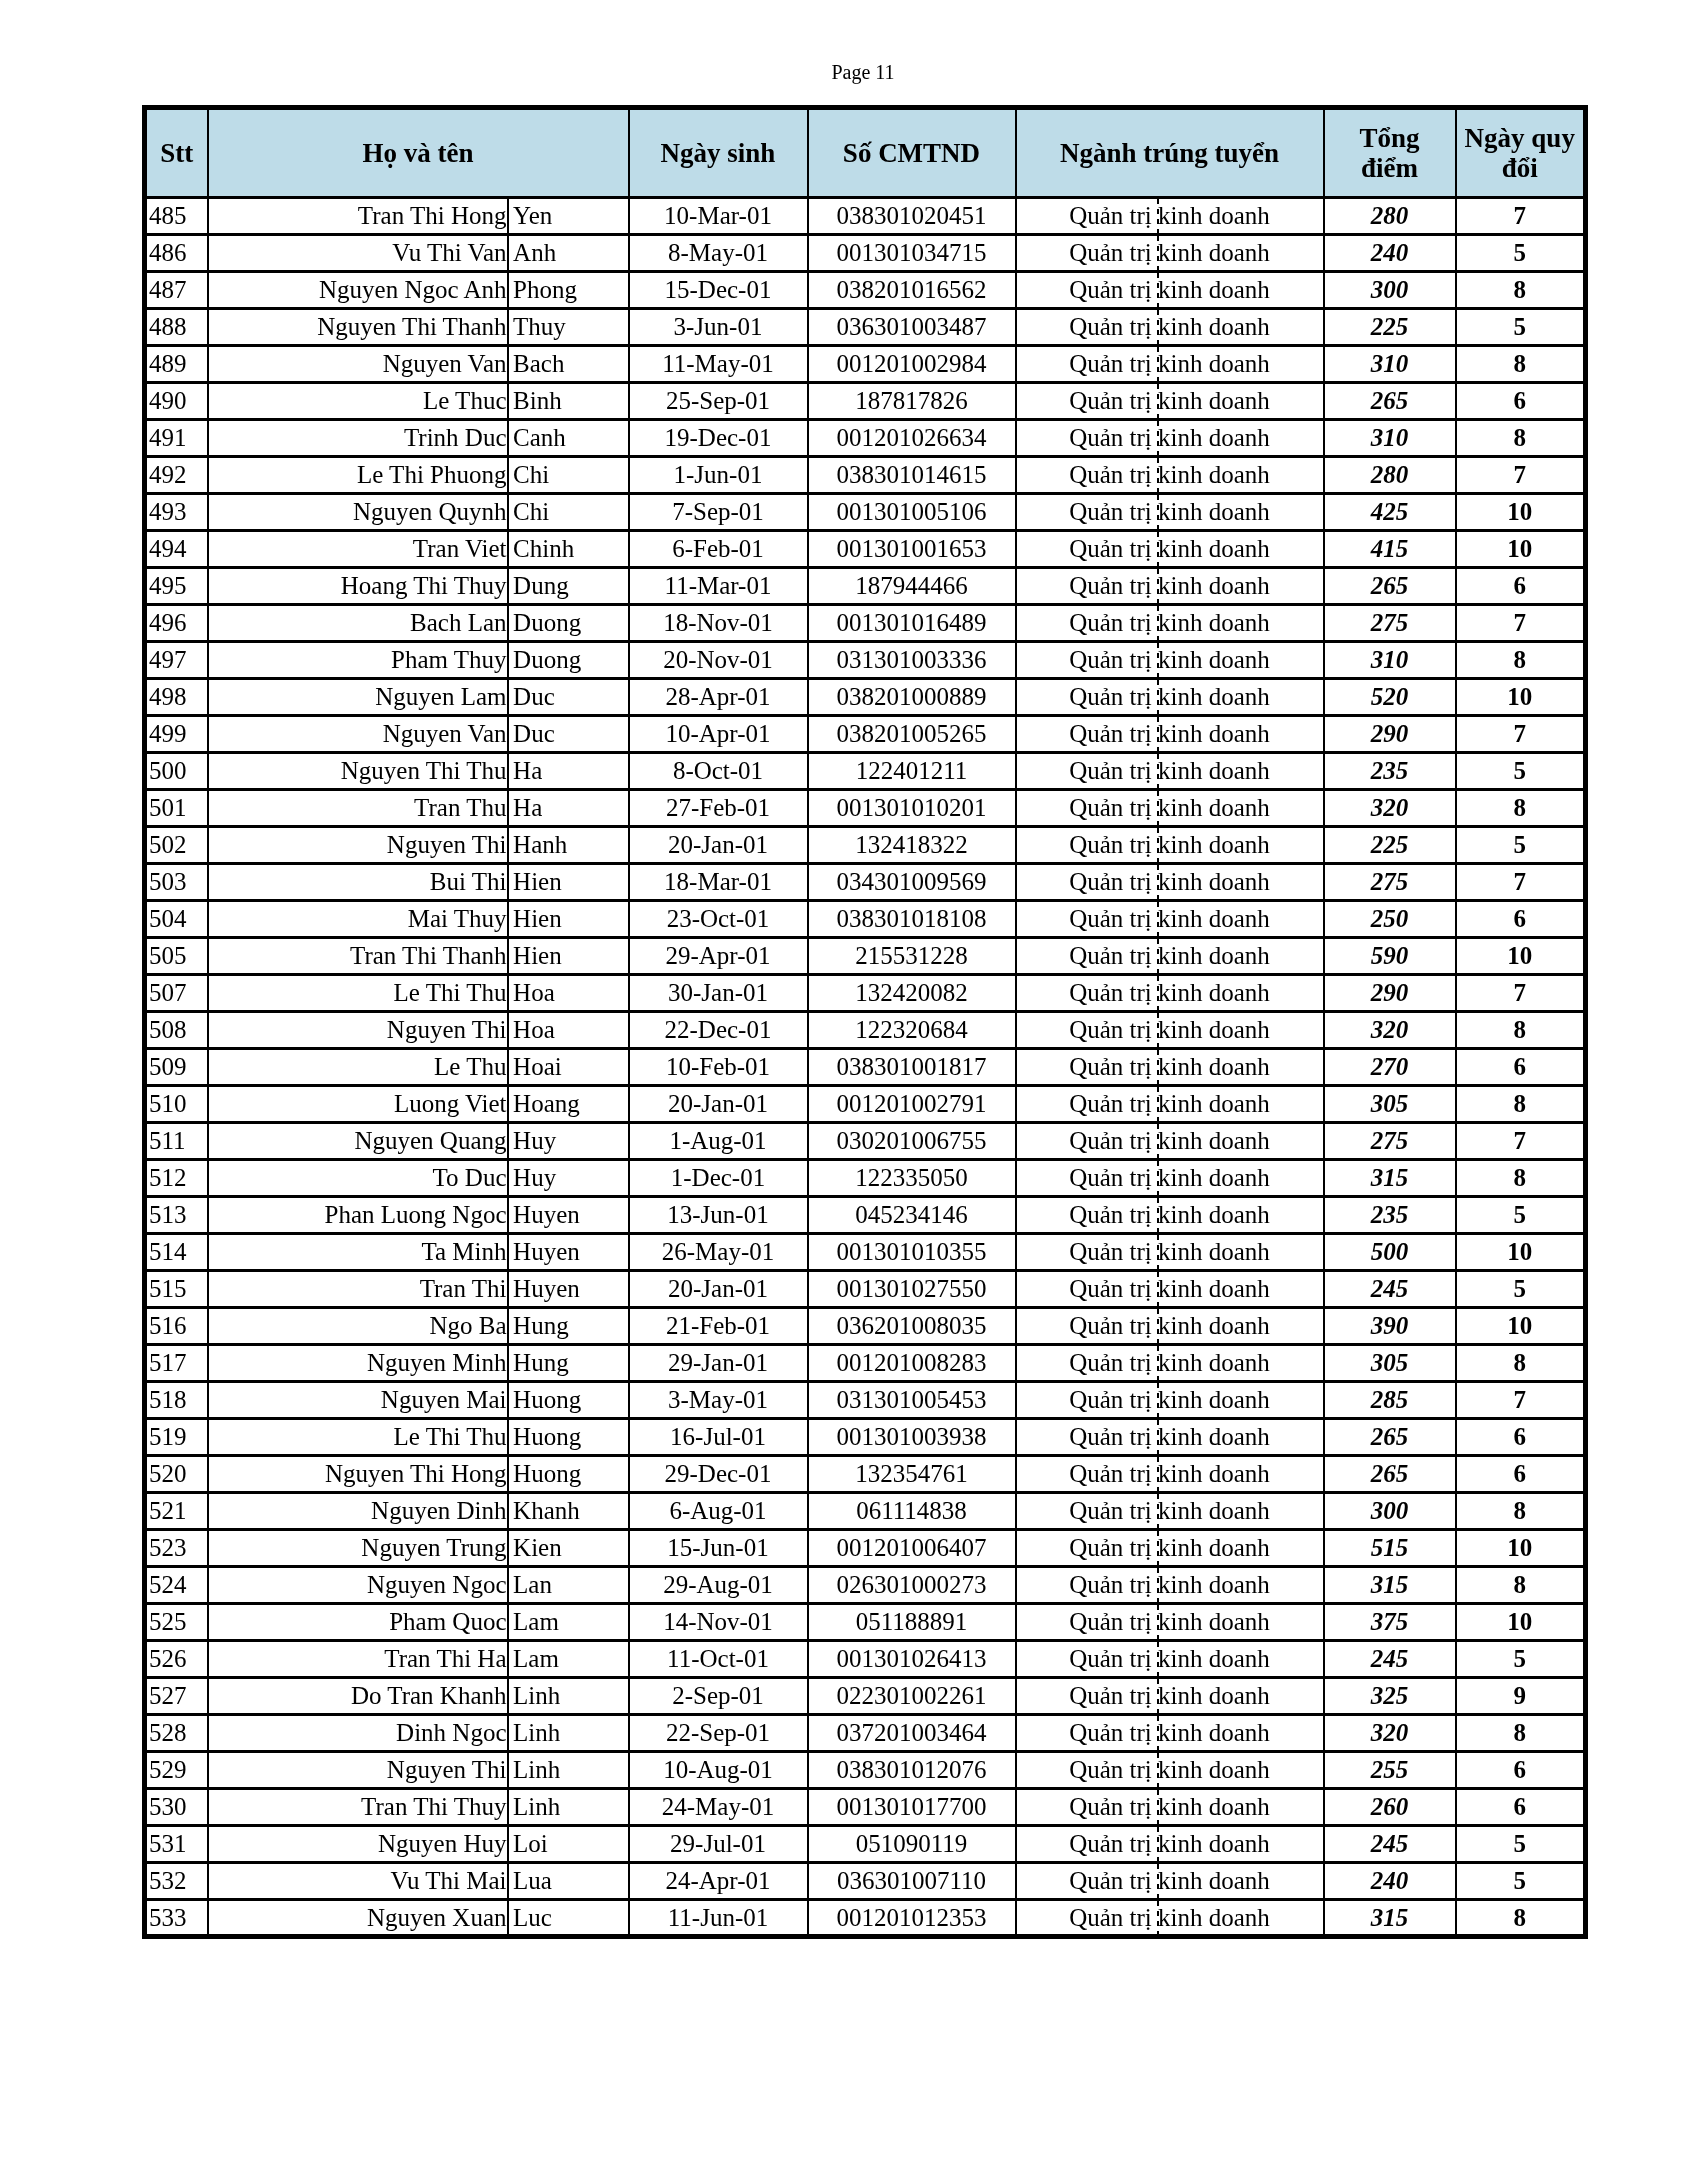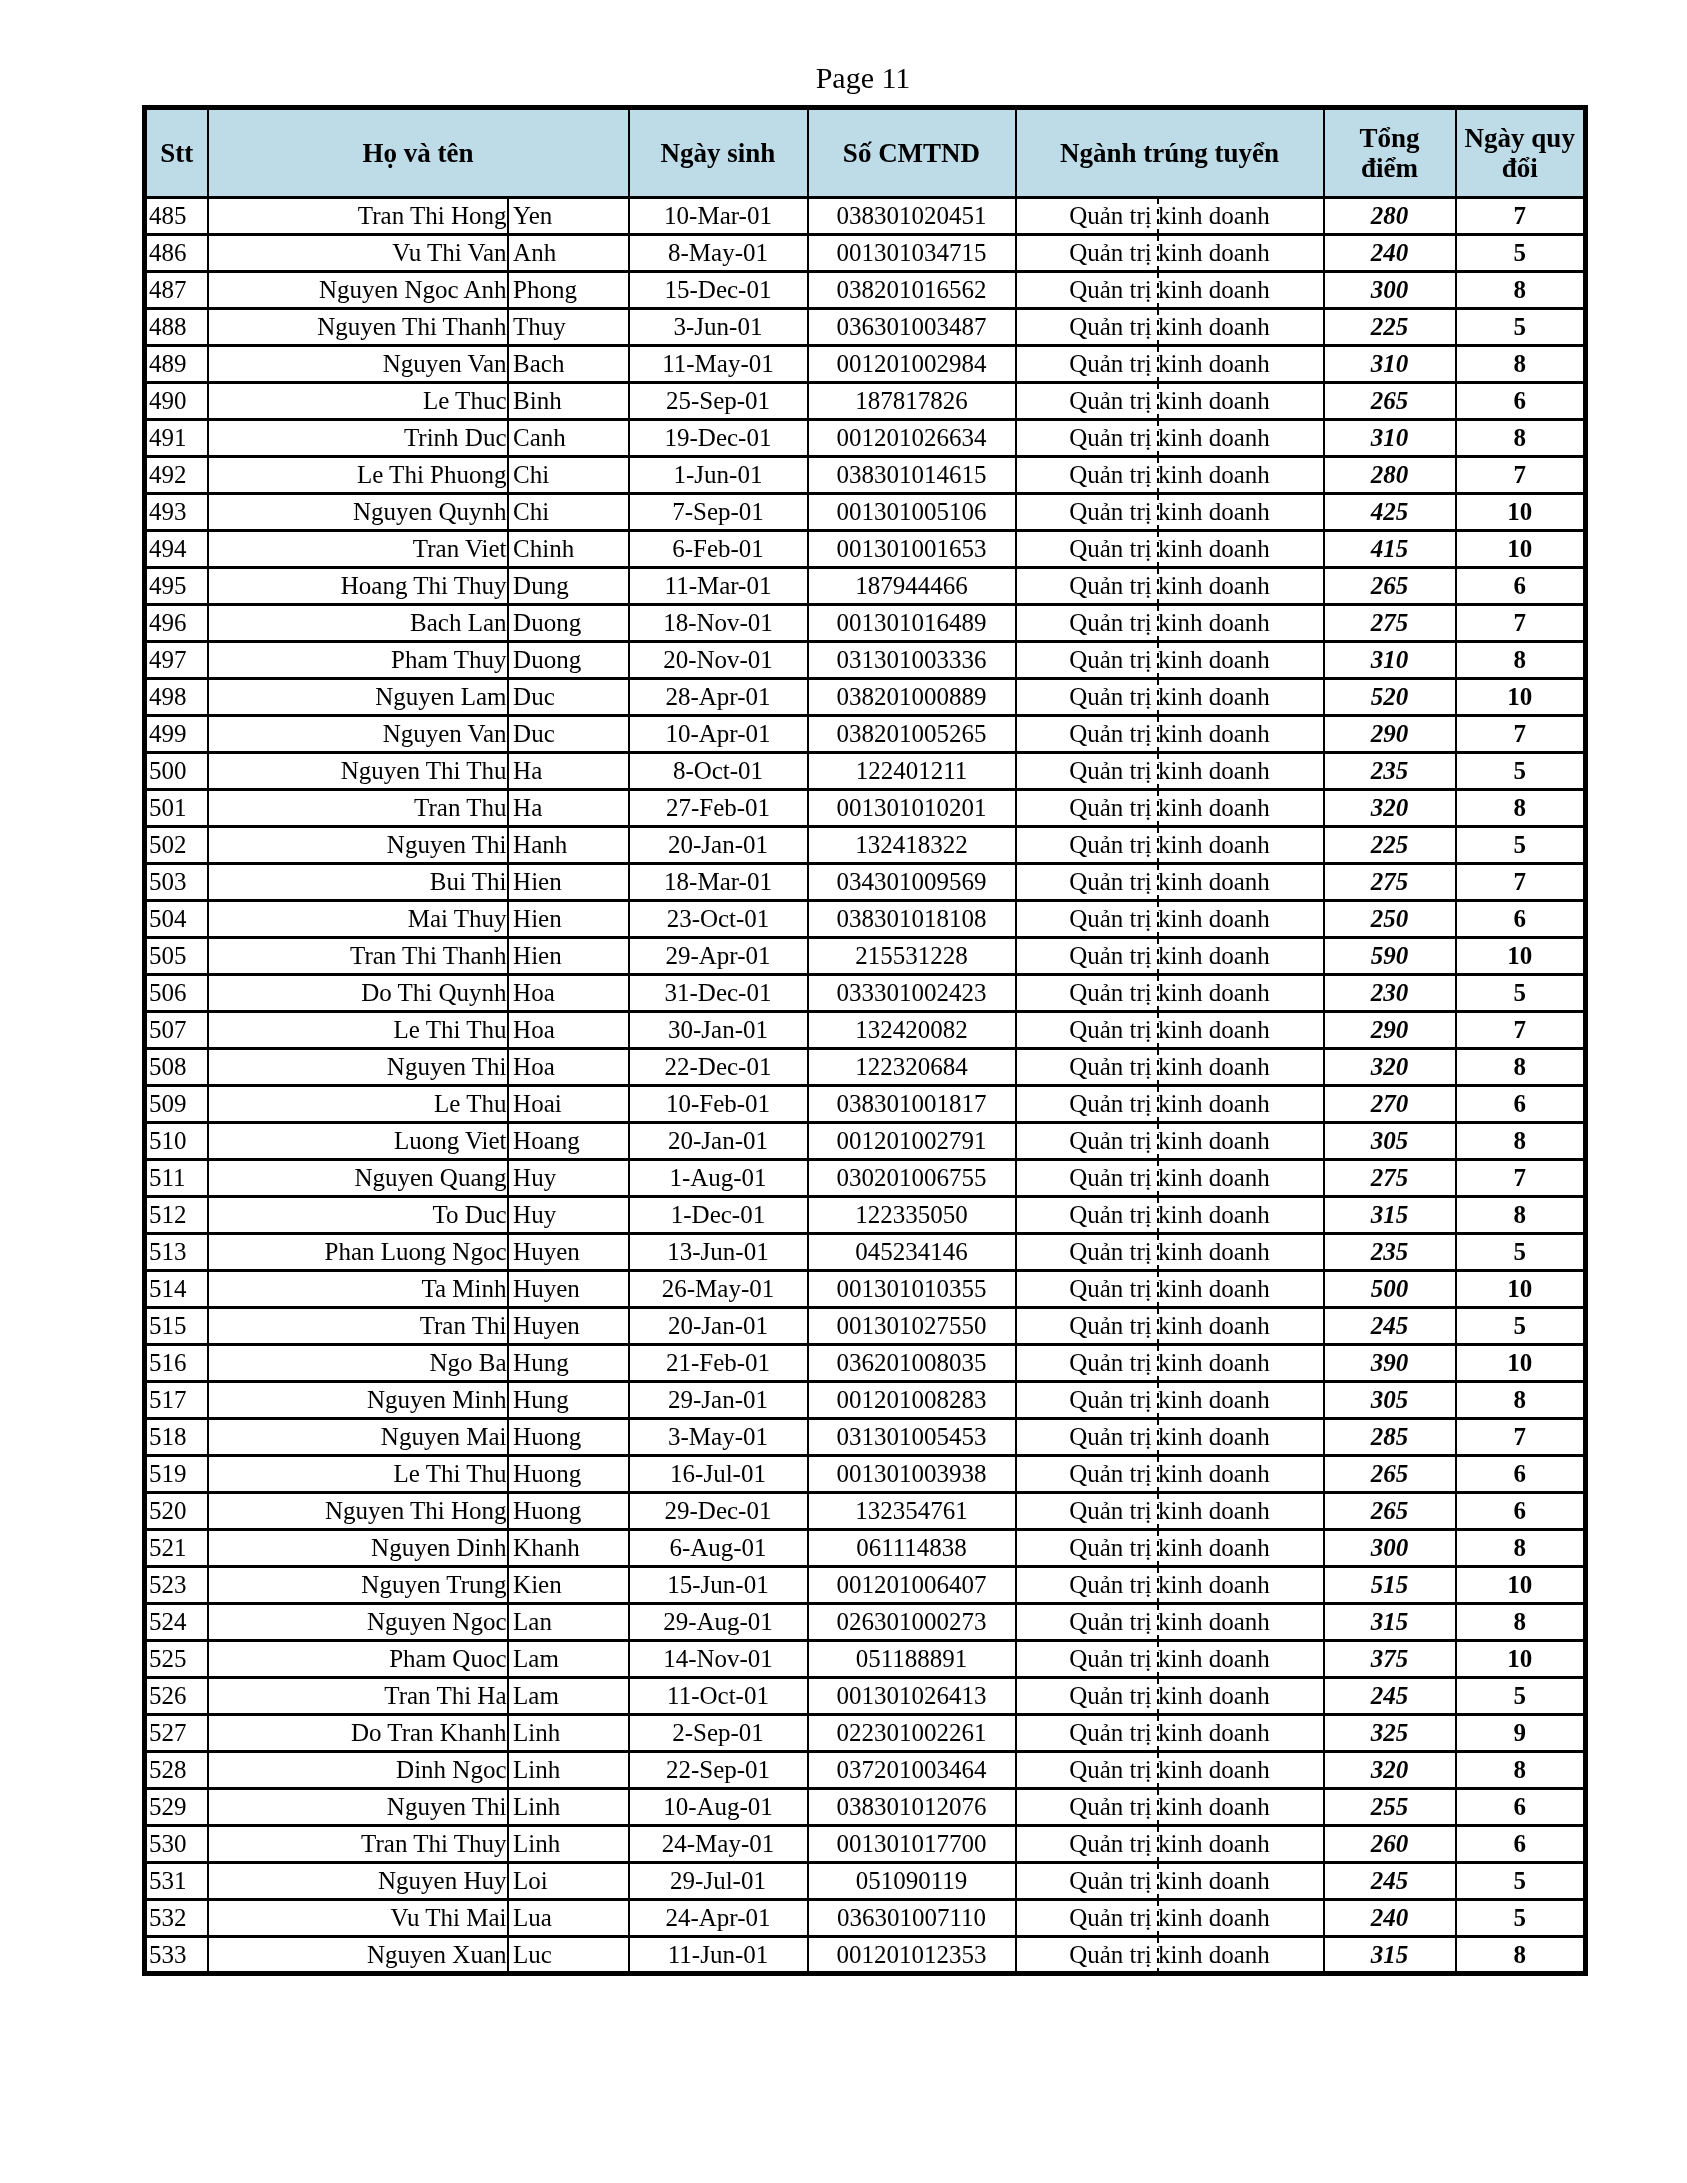--- a/index.html
+++ b/index.html
@@ -11,21 +11,21 @@
     position: relative;
     font-family: "Liberation Serif", serif;
     color: #000;
   }
   .page-label {
     position: absolute;
     top: 61px;
     left: 142px;
     width: 1442px;
     text-align: center;
-    font-size: 30px;
+    font-size: 20px;
     letter-spacing: 0px;
   }
   table.results {
     position: absolute;
     top: 105px;
     left: 142px;
     width: 1442px;
     border-collapse: collapse;
     table-layout: fixed;
     border: 5.3px solid #000;
@@ -304,30 +304,20 @@
         <td class="c-stt">505</td>
         <td class="c-name1">Tran Thi Thanh</td>
         <td class="c-name2">Hien</td>
         <td class="c-dob">29-Apr-01</td>
         <td class="c-id">215531228</td>
         <td class="c-major">Quản trị kinh doanh</td>
         <td class="c-total">590</td>
         <td class="c-conv">10</td>
       </tr>
       <tr>
-        <td class="c-stt">506</td>
-        <td class="c-name1">Do Thi Quynh</td>
-        <td class="c-name2">Hoa</td>
-        <td class="c-dob">31-Dec-01</td>
-        <td class="c-id">033301002423</td>
-        <td class="c-major">Quản trị kinh doanh</td>
-        <td class="c-total">230</td>
-        <td class="c-conv">5</td>
-      </tr>
-      <tr>
         <td class="c-stt">507</td>
         <td class="c-name1">Le Thi Thu</td>
         <td class="c-name2">Hoa</td>
         <td class="c-dob">30-Jan-01</td>
         <td class="c-id">132420082</td>
         <td class="c-major">Quản trị kinh doanh</td>
         <td class="c-total">290</td>
         <td class="c-conv">7</td>
       </tr>
       <tr>

